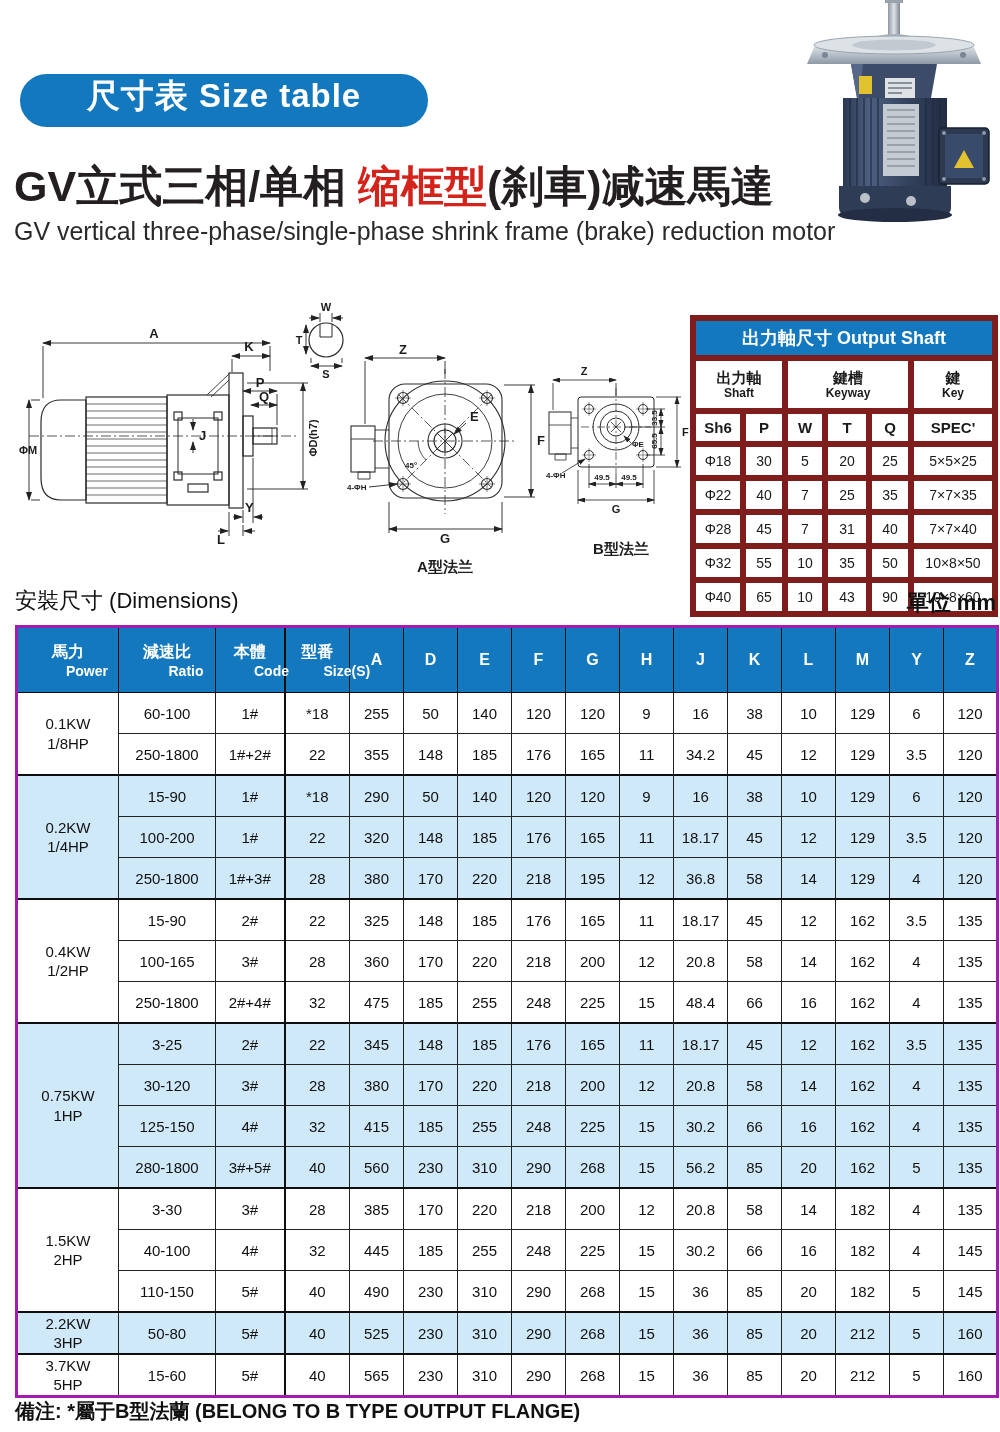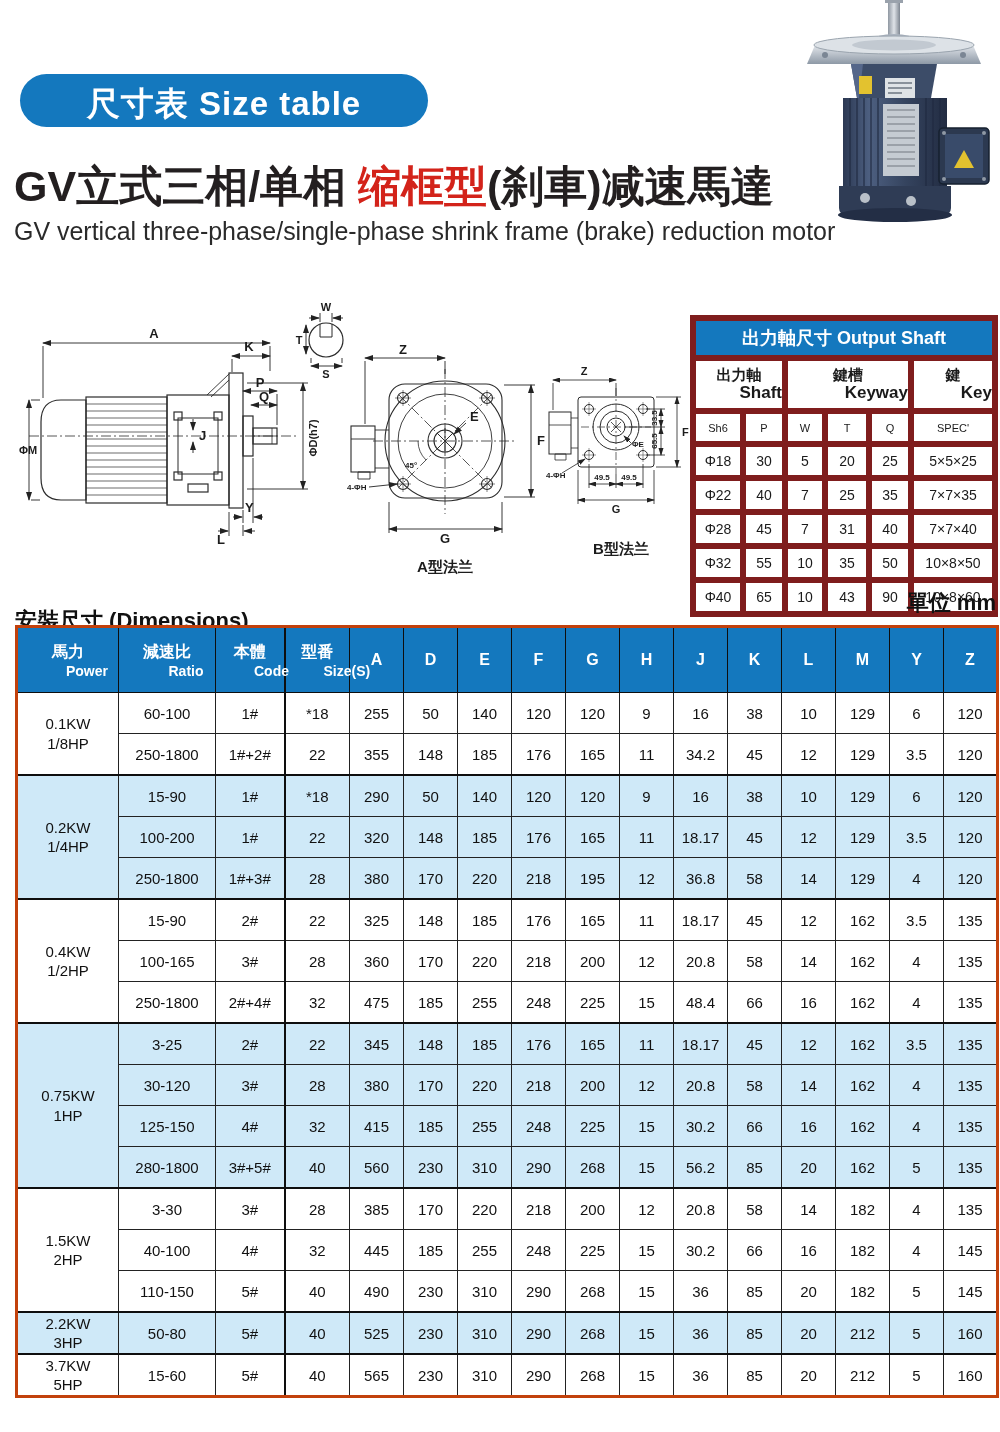--- a/index.html
+++ b/index.html
@@ -1,21 +1,21 @@
 <!DOCTYPE html>
 <html><head>
 <meta charset="utf-8">
 <style>
   html,body{margin:0;padding:0;background:#fff;}
   .page{position:relative;width:1000px;height:1432px;background:#fff;overflow:hidden;
         font-family:"Liberation Sans","DejaVu Sans",sans-serif;color:#1a1a1a;}
 
   
   .badge{position:absolute;left:20px;top:74px;width:408px;height:53px;background:#1478be;
-         border-radius:28px;display:flex;align-items:flex-end;justify-content:center;
+         border-radius:28px;display:flex;align-items:flex-start;justify-content:center;
          color:#fff;font-size:33px;font-weight:bold;letter-spacing:1px;}
 
   
   .title-zh{position:absolute;left:14px;top:158px;font-size:43px;font-weight:bold;
             color:#231f20;white-space:nowrap;letter-spacing:0;}
   .title-zh .red{color:#d3231a;}
   .title-en{position:absolute;left:14px;top:216px;font-size:26px;color:#2a2a2a;
             white-space:nowrap;transform:scaleX(.96);transform-origin:left center;}
 
   
@@ -27,30 +27,30 @@
   .dtitle{font-size:15px;font-weight:bold;}
 
   
   table{border-collapse:collapse;}
   .ost{position:absolute;left:690px;top:315px;table-layout:fixed;border:3px solid #111;}
   .ost th,.ost td{border:6px solid #7f1d1d;text-align:center;vertical-align:middle;padding:0;}
   .ost .t th{background:#1478be;color:#fff;font-size:18px;font-weight:bold;height:34px;
              border-bottom:2px solid #111;}
   .ost .gh th{height:47px;font-weight:bold;}
   .ost .gh .zh{font-size:15px;line-height:1.2;}
-  .ost .gh .en{font-size:17px;line-height:1.1;text-align:right;}
-  .ost .ch th{height:27px;font-size:11px;font-weight:normal;}
+  .ost .gh .en{font-size:12px;line-height:1.1;}
+  .ost .ch th{height:27px;font-size:15px;font-weight:bold;}
   .ost td{height:28px;font-size:14px;}
 
   
-  .dims-caption{position:absolute;left:15px;top:586px;font-size:22px;font-weight:bold;color:#111;margin-top:20px;}
+  .dims-caption{position:absolute;left:15px;top:586px;font-size:22px;font-weight:normal;color:#111;}
   .unit-caption{position:absolute;right:4px;top:588px;font-size:22px;font-weight:bold;color:#111;}
 
   
-  .main{position:absolute;left:15px;top:625px;width:983px;table-layout:fixed;border:3px solid #c2410c;}
+  .main{position:absolute;left:15px;top:625px;width:983px;table-layout:fixed;border:3px solid #a21caf;}
   .main th,.main td{border:1px solid #222;text-align:center;vertical-align:middle;padding:0;color:#111;}
   .main thead th{background:#1478be;color:#fff;height:64px;border-color:#0e0e0e;}
   .main thead .zh{font-size:16px;font-weight:bold;line-height:1.35;}
   .main thead .en{font-size:14px;font-weight:bold;line-height:1.15;padding-left:38px;}
   .main thead .dim{font-size:16px;font-weight:bold;}
   .main td{height:40px;font-size:15px;}
   .main td.power{font-size:15px;line-height:1.3;}
   .main tr.shade td{background:#cfe9f8;}
   .main tr.gt td{border-top:2.6px solid #0e0e0e;}
   .main .thk{border-left:2.6px solid #0e0e0e;text-align:center;}
@@ -721,14 +721,15 @@
           <td>36</td>
           <td>85</td>
           <td>20</td>
           <td>212</td>
           <td>5</td>
           <td>160</td>
         </tr>
       </tbody>
   </table>
 
+  <div class="note">備注: *屬于B型法蘭 (BELONG TO B TYPE OUTPUT FLANGE)</div>
 
 </div>
 
 </body></html>

